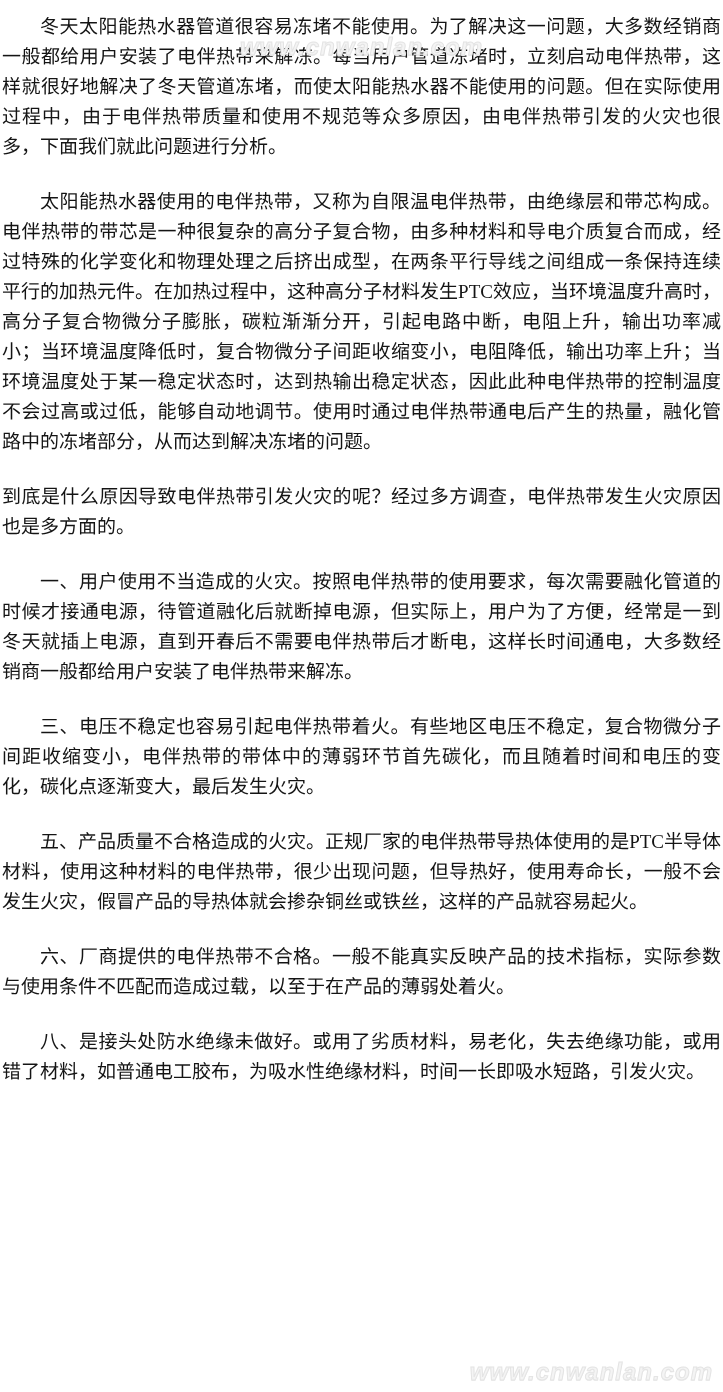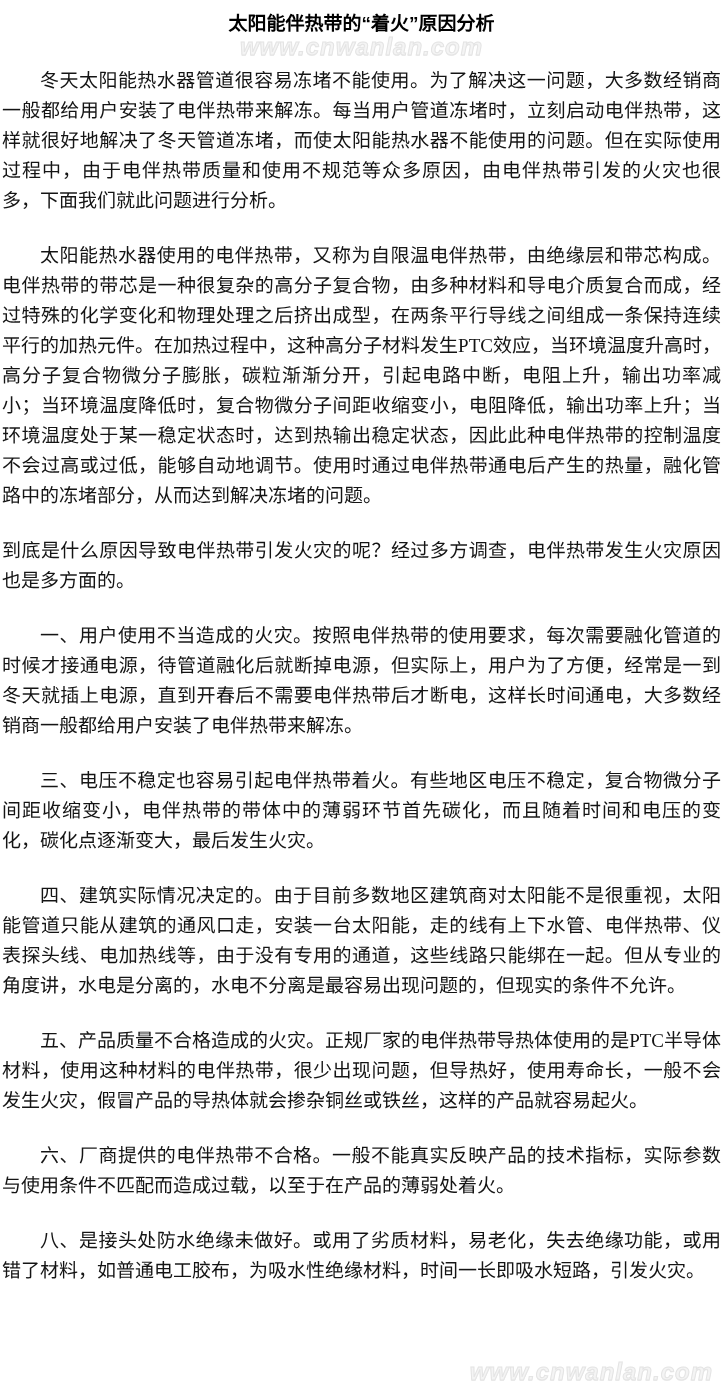--- a/index.html
+++ b/index.html
@@ -61,31 +61,29 @@
   }
   .article p.no-indent {
     text-indent: 0;
   }
 </style>
 </head>
 <body>
 
 <div class="page">
 
-  <h1 class="title">太阳能伴热带的“着火”原因分析</h1>
 
   <div class="watermark watermark-top">www.cnwanlan.com</div>
 
   <div class="article">
     <p>冬天太阳能热水器管道很容易冻堵不能使用。为了解决这一问题，大多数经销商一般都给用户安装了电伴热带来解冻。每当用户管道冻堵时，立刻启动电伴热带，这样就很好地解决了冬天管道冻堵，而使太阳能热水器不能使用的问题。但在实际使用过程中，由于电伴热带质量和使用不规范等众多原因，由电伴热带引发的火灾也很多，下面我们就此问题进行分析。</p>
     <p>太阳能热水器使用的电伴热带，又称为自限温电伴热带，由绝缘层和带芯构成。电伴热带的带芯是一种很复杂的高分子复合物，由多种材料和导电介质复合而成，经过特殊的化学变化和物理处理之后挤出成型，在两条平行导线之间组成一条保持连续平行的加热元件。在加热过程中，这种高分子材料发生PTC效应，当环境温度升高时，高分子复合物微分子膨胀，碳粒渐渐分开，引起电路中断，电阻上升，输出功率减小；当环境温度降低时，复合物微分子间距收缩变小，电阻降低，输出功率上升；当环境温度处于某一稳定状态时，达到热输出稳定状态，因此此种电伴热带的控制温度不会过高或过低，能够自动地调节。使用时通过电伴热带通电后产生的热量，融化管路中的冻堵部分，从而达到解决冻堵的问题。</p>
     <p class="no-indent">到底是什么原因导致电伴热带引发火灾的呢？经过多方调查，电伴热带发生火灾原因也是多方面的。</p>
     <p>一、用户使用不当造成的火灾。按照电伴热带的使用要求，每次需要融化管道的时候才接通电源，待管道融化后就断掉电源，但实际上，用户为了方便，经常是一到冬天就插上电源，直到开春后不需要电伴热带后才断电，这样长时间通电，大多数经销商一般都给用户安装了电伴热带来解冻。</p>
     <p>三、电压不稳定也容易引起电伴热带着火。有些地区电压不稳定，复合物微分子间距收缩变小，电伴热带的带体中的薄弱环节首先碳化，而且随着时间和电压的变化，碳化点逐渐变大，最后发生火灾。</p>
-    <p>四、建筑实际情况决定的。由于目前多数地区建筑商对太阳能不是很重视，太阳能管道只能从建筑的通风口走，安装一台太阳能，走的线有上下水管、电伴热带、仪表探头线、电加热线等，由于没有专用的通道，这些线路只能绑在一起。但从专业的角度讲，水电是分离的，水电不分离是最容易出现问题的，但现实的条件不允许。</p>
     <p>五、产品质量不合格造成的火灾。正规厂家的电伴热带导热体使用的是PTC半导体材料，使用这种材料的电伴热带，很少出现问题，但导热好，使用寿命长，一般不会发生火灾，假冒产品的导热体就会掺杂铜丝或铁丝，这样的产品就容易起火。</p>
     <p>六、厂商提供的电伴热带不合格。一般不能真实反映产品的技术指标，实际参数与使用条件不匹配而造成过载，以至于在产品的薄弱处着火。</p>
     <p>八、是接头处防水绝缘未做好。或用了劣质材料，易老化，失去绝缘功能，或用错了材料，如普通电工胶布，为吸水性绝缘材料，时间一长即吸水短路，引发火灾。</p>
 
   </div>
 
   <div class="watermark watermark-bottom">www.cnwanlan.com</div>
 
 </div>
 

